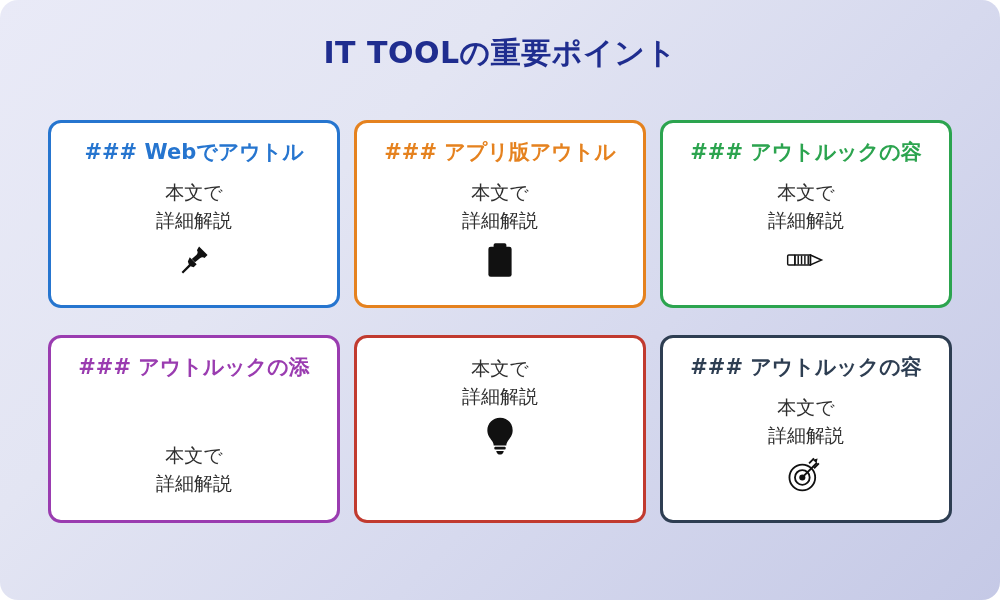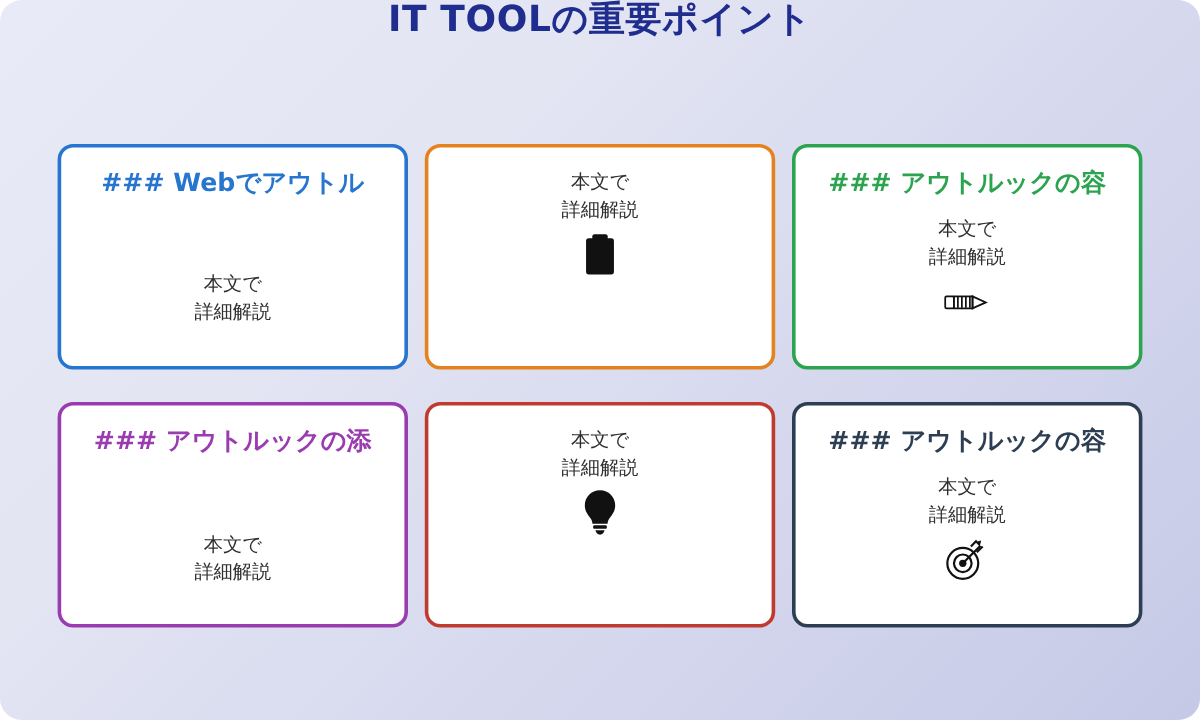--- a/index.html
+++ b/index.html
@@ -21,20 +21,21 @@
     border-radius: 18px;
     overflow: hidden;
     background: linear-gradient(135deg, #e9eaf7 0%, #e3e5f3 32%, #d6d9ee 62%, #c5c9e6 100%);
   }
   .page-title {
     text-align: center;
     font-size: 30px;
     font-weight: bold;
     color: #1f2d8f;
     letter-spacing: 0.5px;
+    padding-top: 36px;
     margin: 0;
     line-height: 1.15;
   }
   .grid {
     position: absolute;
     left: 48px;
     top: 120px;
     width: 904px;
     display: grid;
     grid-template-columns: repeat(3, 1fr);
@@ -55,21 +56,21 @@
   }
   .card-title {
     font-size: 21px;
     font-weight: bold;
     line-height: 1.2;
     text-align: center;
     white-space: nowrap;
     margin-bottom: 14px;
   }
   .card-body {
-    font-size: 16px;
+    font-size: 19px;
     color: #2f2f2f;
     text-align: center;
     line-height: 1.45;
     font-weight: normal;
   }
   .card-body .line { display: block; }
   .card-icon {
     margin-top: 6px;
     height: 40px;
     display: flex;
@@ -80,37 +81,38 @@
 </style>
 </head>
 <body>
 
 <div id="canvas" style="background: linear-gradient(135deg, rgb(233, 234, 247) 0%, rgb(227, 229, 243) 32%, rgb(214, 217, 238) 62%, rgb(197, 201, 230) 100%);">
 
   <h1 class="page-title" style="color: rgb(31, 45, 143);">IT TOOLの重要ポイント</h1>
 
   <div class="grid">
 
-    <div class="card" style="border-color: rgb(38, 117, 207); gap: 46px;">
+    <div class="card" style="border-color: rgb(38, 117, 207);">
       <div class="card-title" style="color: rgb(38, 117, 207);">### Webでアウトル</div>
       <div class="card-body">
         <span class="line">本文で</span>
         <span class="line">詳細解説</span>
       </div>
       <div class="card-icon">
         <svg width="34" height="34" viewBox="0 0 64 64" aria-hidden="true">
           <g fill="#111111">
             <path d="M41.5 6.5 L57.5 22.5 L51.8 28.2 C49.6 26 46 26.3 43.2 28.6 L33.9 36.3 L27.7 30.1 L36.9 22.2 C39.3 19.4 39.6 15.8 37.4 13.6 Z"></path>
             <path d="M24.0 27.0 L37.0 40.0 L31.4 45.6 L25.5 43.6 L11.5 57.5 L8.6 54.6 L22.4 40.6 L20.4 34.6 Z"></path>
           </g>
         </svg>
       </div>
     </div>
 
     <div class="card" style="border-color: rgb(229, 130, 31);">
+      <div class="card-title" style="color: rgb(229, 130, 31);">### アプリ版アウトル</div>
       <div class="card-body">
         <span class="line">本文で</span>
         <span class="line">詳細解説</span>
       </div>
       <div class="card-icon">
         <svg width="30" height="36" viewBox="0 0 48 62" aria-hidden="true">
           <g fill="#111111">
             <rect x="4" y="8" width="40" height="52" rx="4"></rect>
             <path d="M16 2 h16 a3 3 0 0 1 3 3 v6 h-22 v-6 a3 3 0 0 1 3 -3 z"></path>
           </g>

